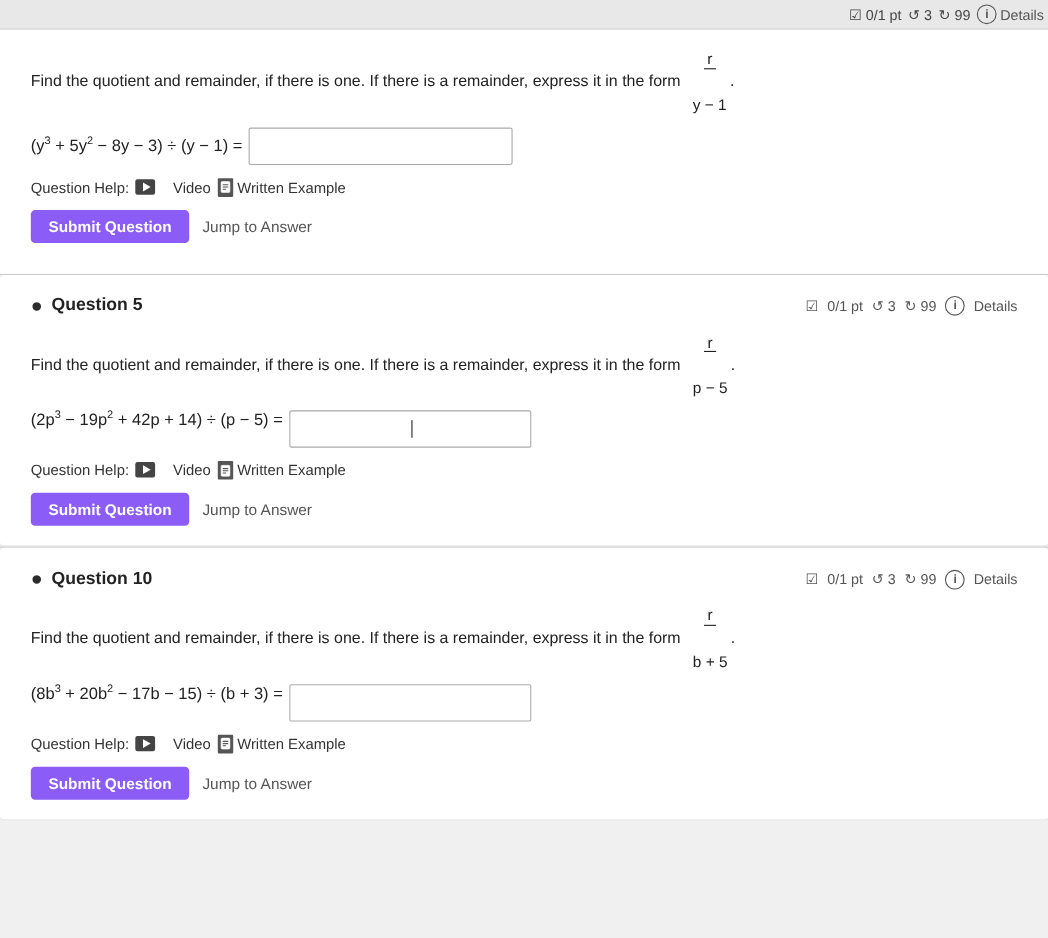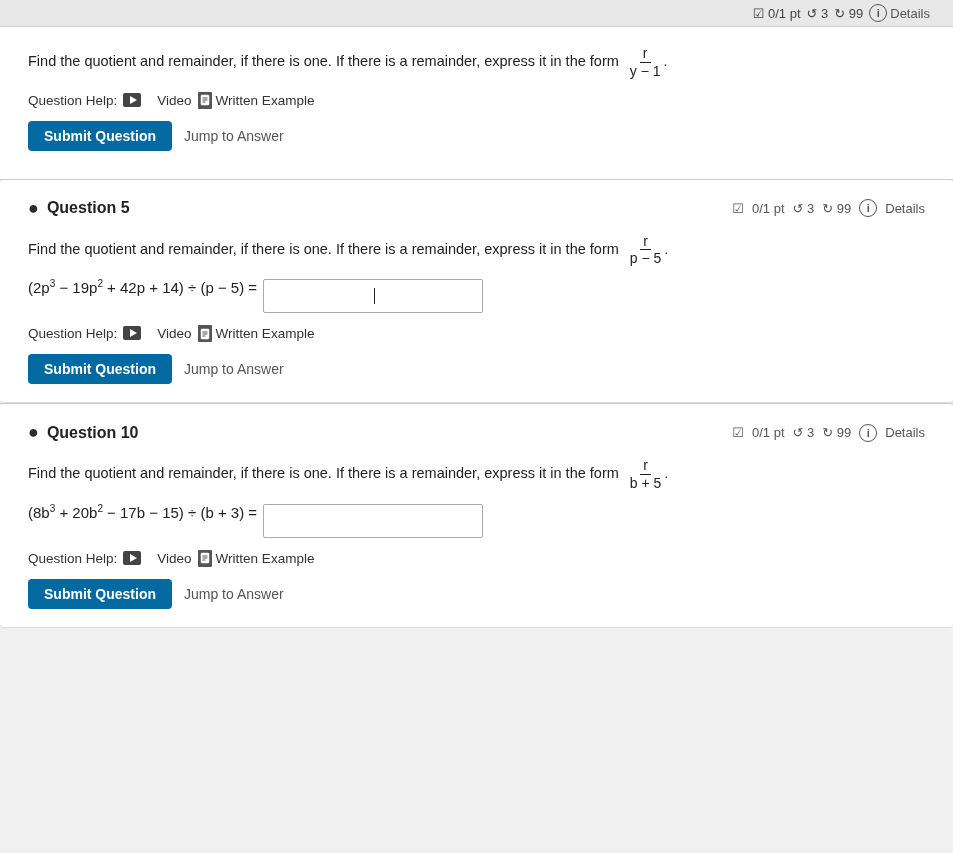--- a/index.html
+++ b/index.html
@@ -10,21 +10,21 @@
       font-size: 15px;
       min-height: 853px;
       width: 953px;
     }
 
     .top-bar {
       background: #e8e8e8;
       display: flex;
       justify-content: flex-end;
       align-items: center;
-      padding: 4px 23px;
+      padding: 4px 4px;
       font-size: 13px;
       color: #444;
       border-bottom: 1px solid #ccc;
       gap: 10px;
       text-align: right;
     }
 
     .question-card {
       background: #fff;
       border-radius: 4px;
@@ -88,20 +88,21 @@
 
     .fraction .numerator {
       border-bottom: 1px solid #222;
       padding: 0 3px;
       text-align: center;
     }
 
     .fraction .denominator {
       padding: 0 3px;
       text-align: right;
+      margin-top: 24px;
     }
 
     .math-equation {
       font-size: 15px;
       margin-bottom: 12px;
       display: flex;
       align-items: flex-start;
       gap: 6px;
       flex-wrap: wrap;
     }
@@ -172,21 +173,21 @@
       position: relative;
     }
 
     .question-actions {
       display: flex;
       align-items: center;
       gap: 12px;
     }
 
     .submit-btn {
-      background: #0369a1;
+      background: #8b5cf6;
       color: #fff;
       border: none;
       border-radius: 4px;
       padding: 7px 16px;
       font-size: 14px;
       font-weight: bold;
       cursor: pointer;
     }
 
     .jump-btn {
@@ -287,20 +288,24 @@
 
 <div class="first-section">
   <p class="first-instruction">
     Find the quotient and remainder, if there is one. If there is a remainder, express it in the form
     <span class="fraction">
       <span class="numerator">r</span>
       <span class="denominator">y − 1</span>
     </span>.
   </p>
 
+  <div class="first-equation">
+    <span>(y<sup>3</sup> + 5y<sup>2</sup> − 8y − 3) ÷ (y − 1) =</span>
+    <input class="answer-input" type="text" style="">
+  </div>
 
   <div class="first-help">
     <span>Question Help:</span>
     <span class="help-video">
       <span class="video-icon"></span>
       <span>Video</span>
     </span>
     <span class="help-written">
       <span class="doc-icon">
         <svg width="10" height="12" viewBox="0 0 10 12" fill="none" xmlns="http://www.w3.org/2000/svg">

